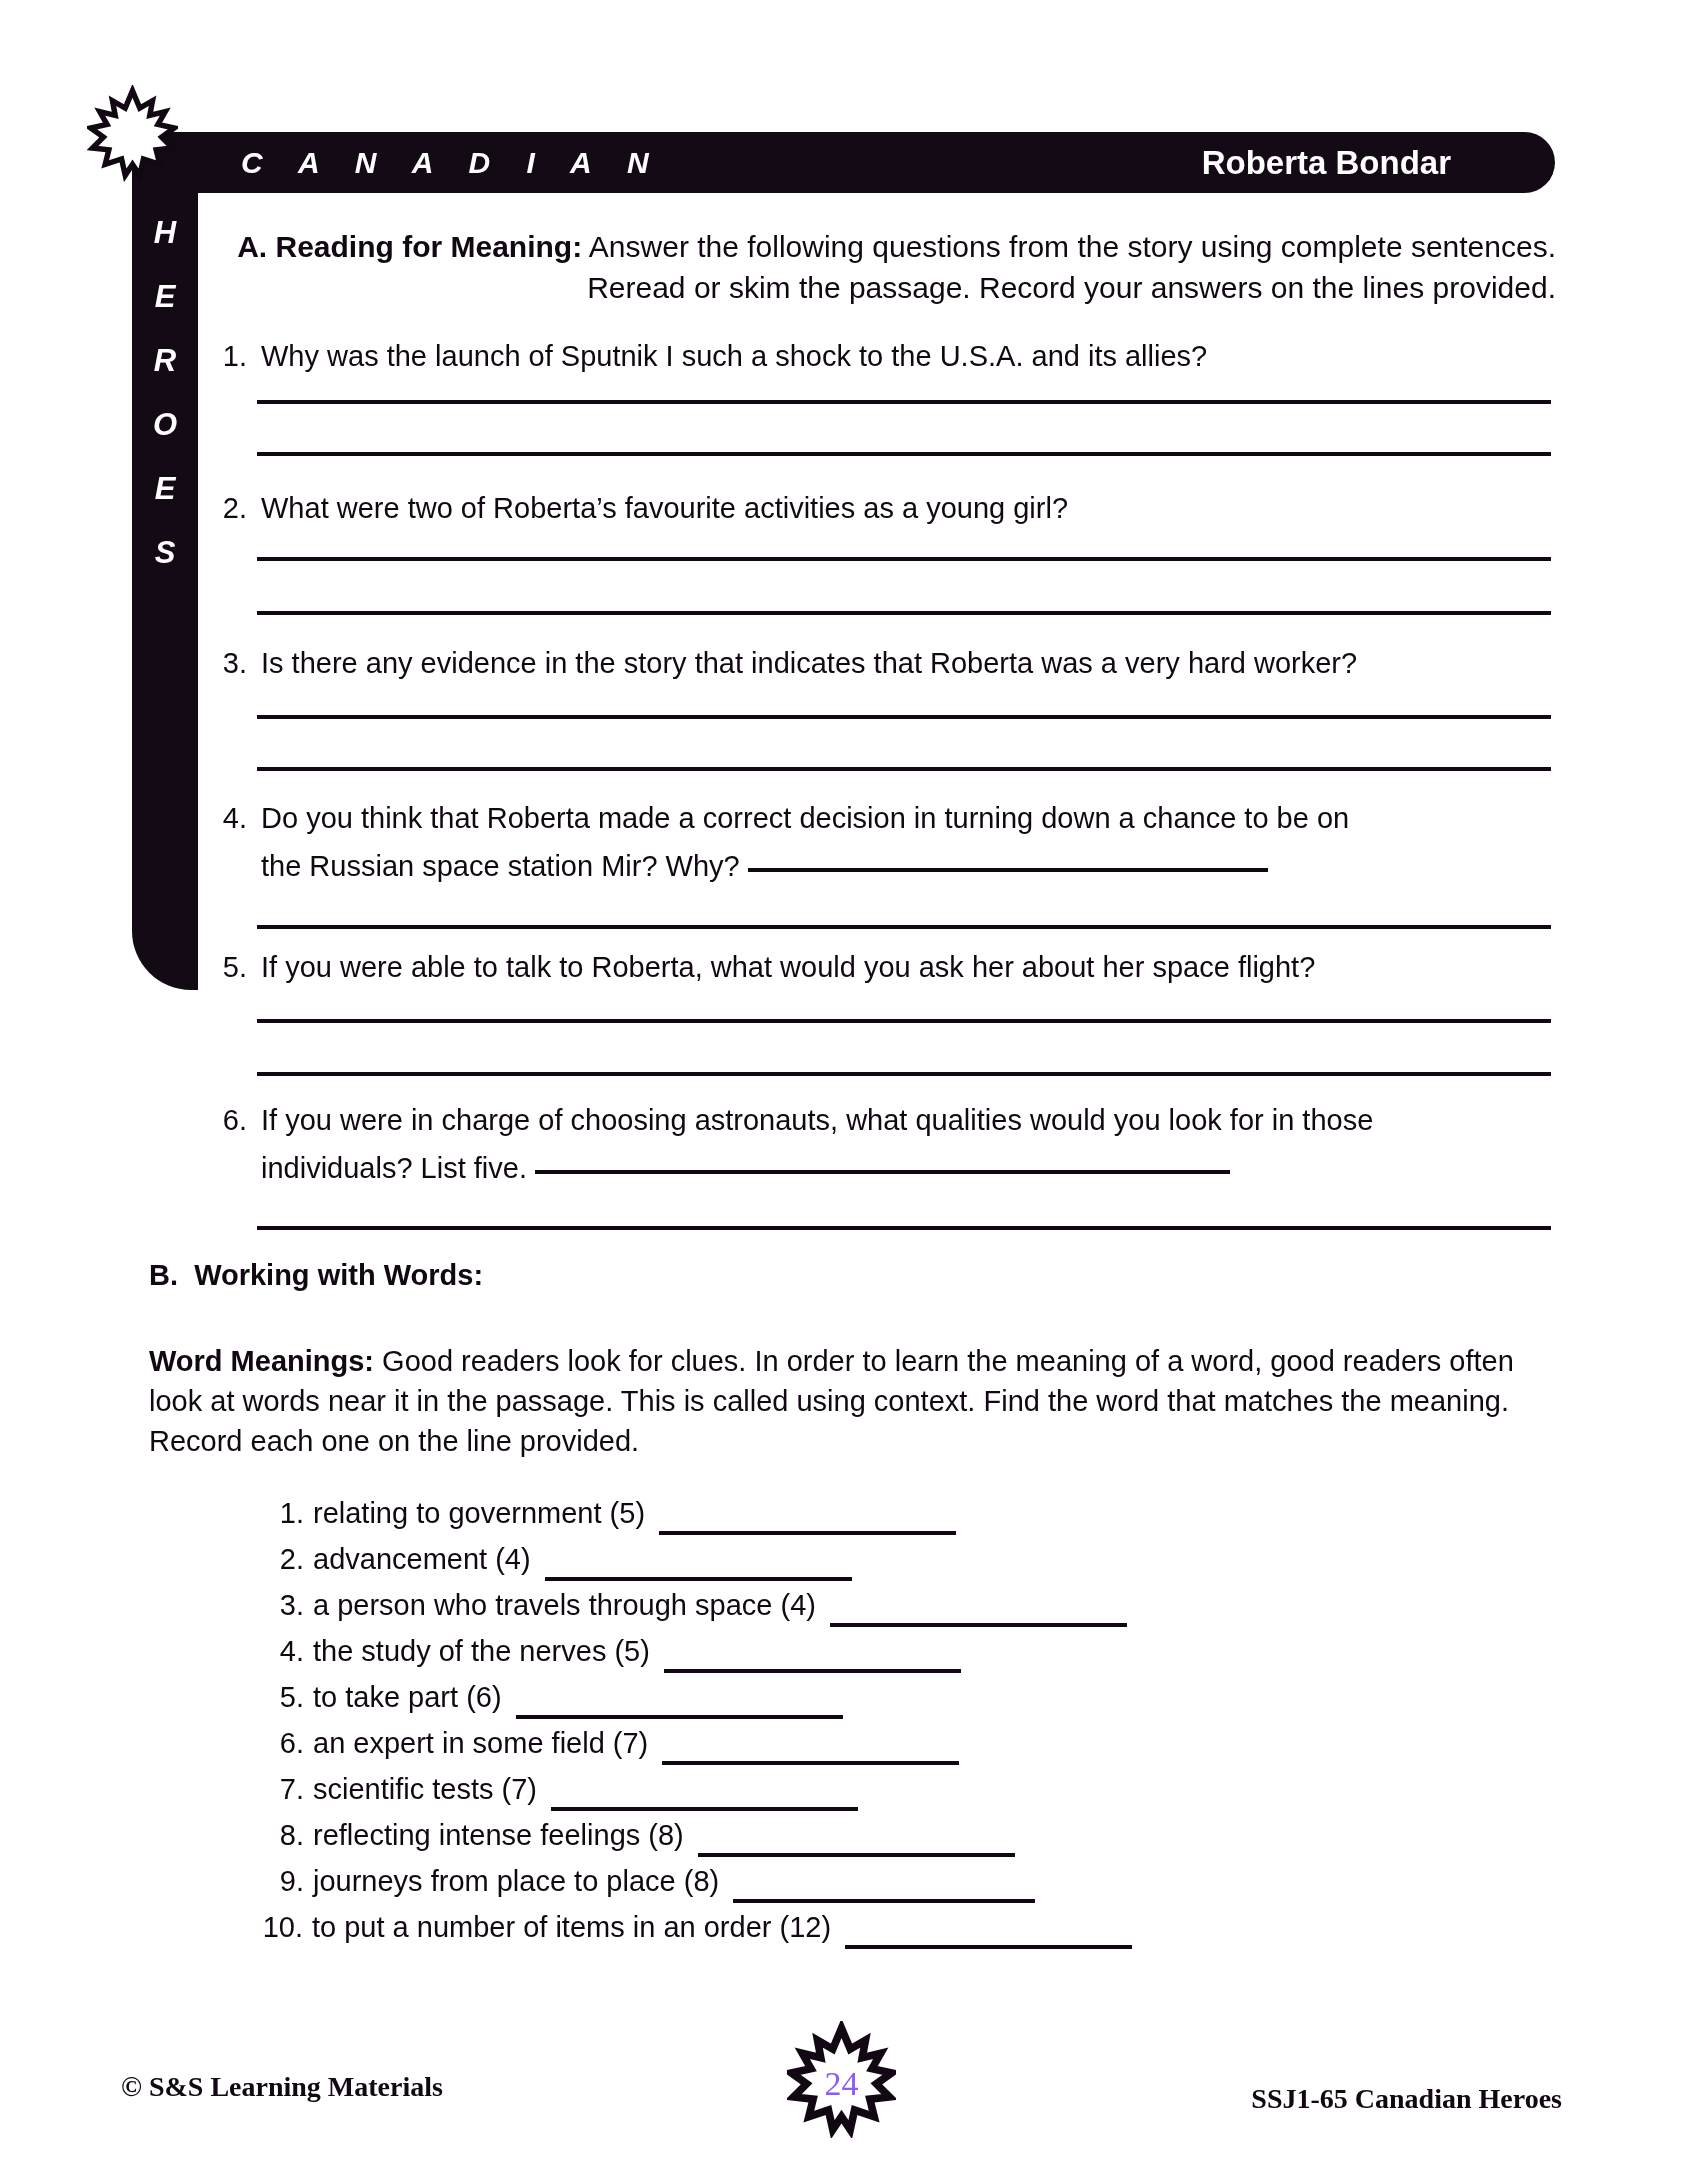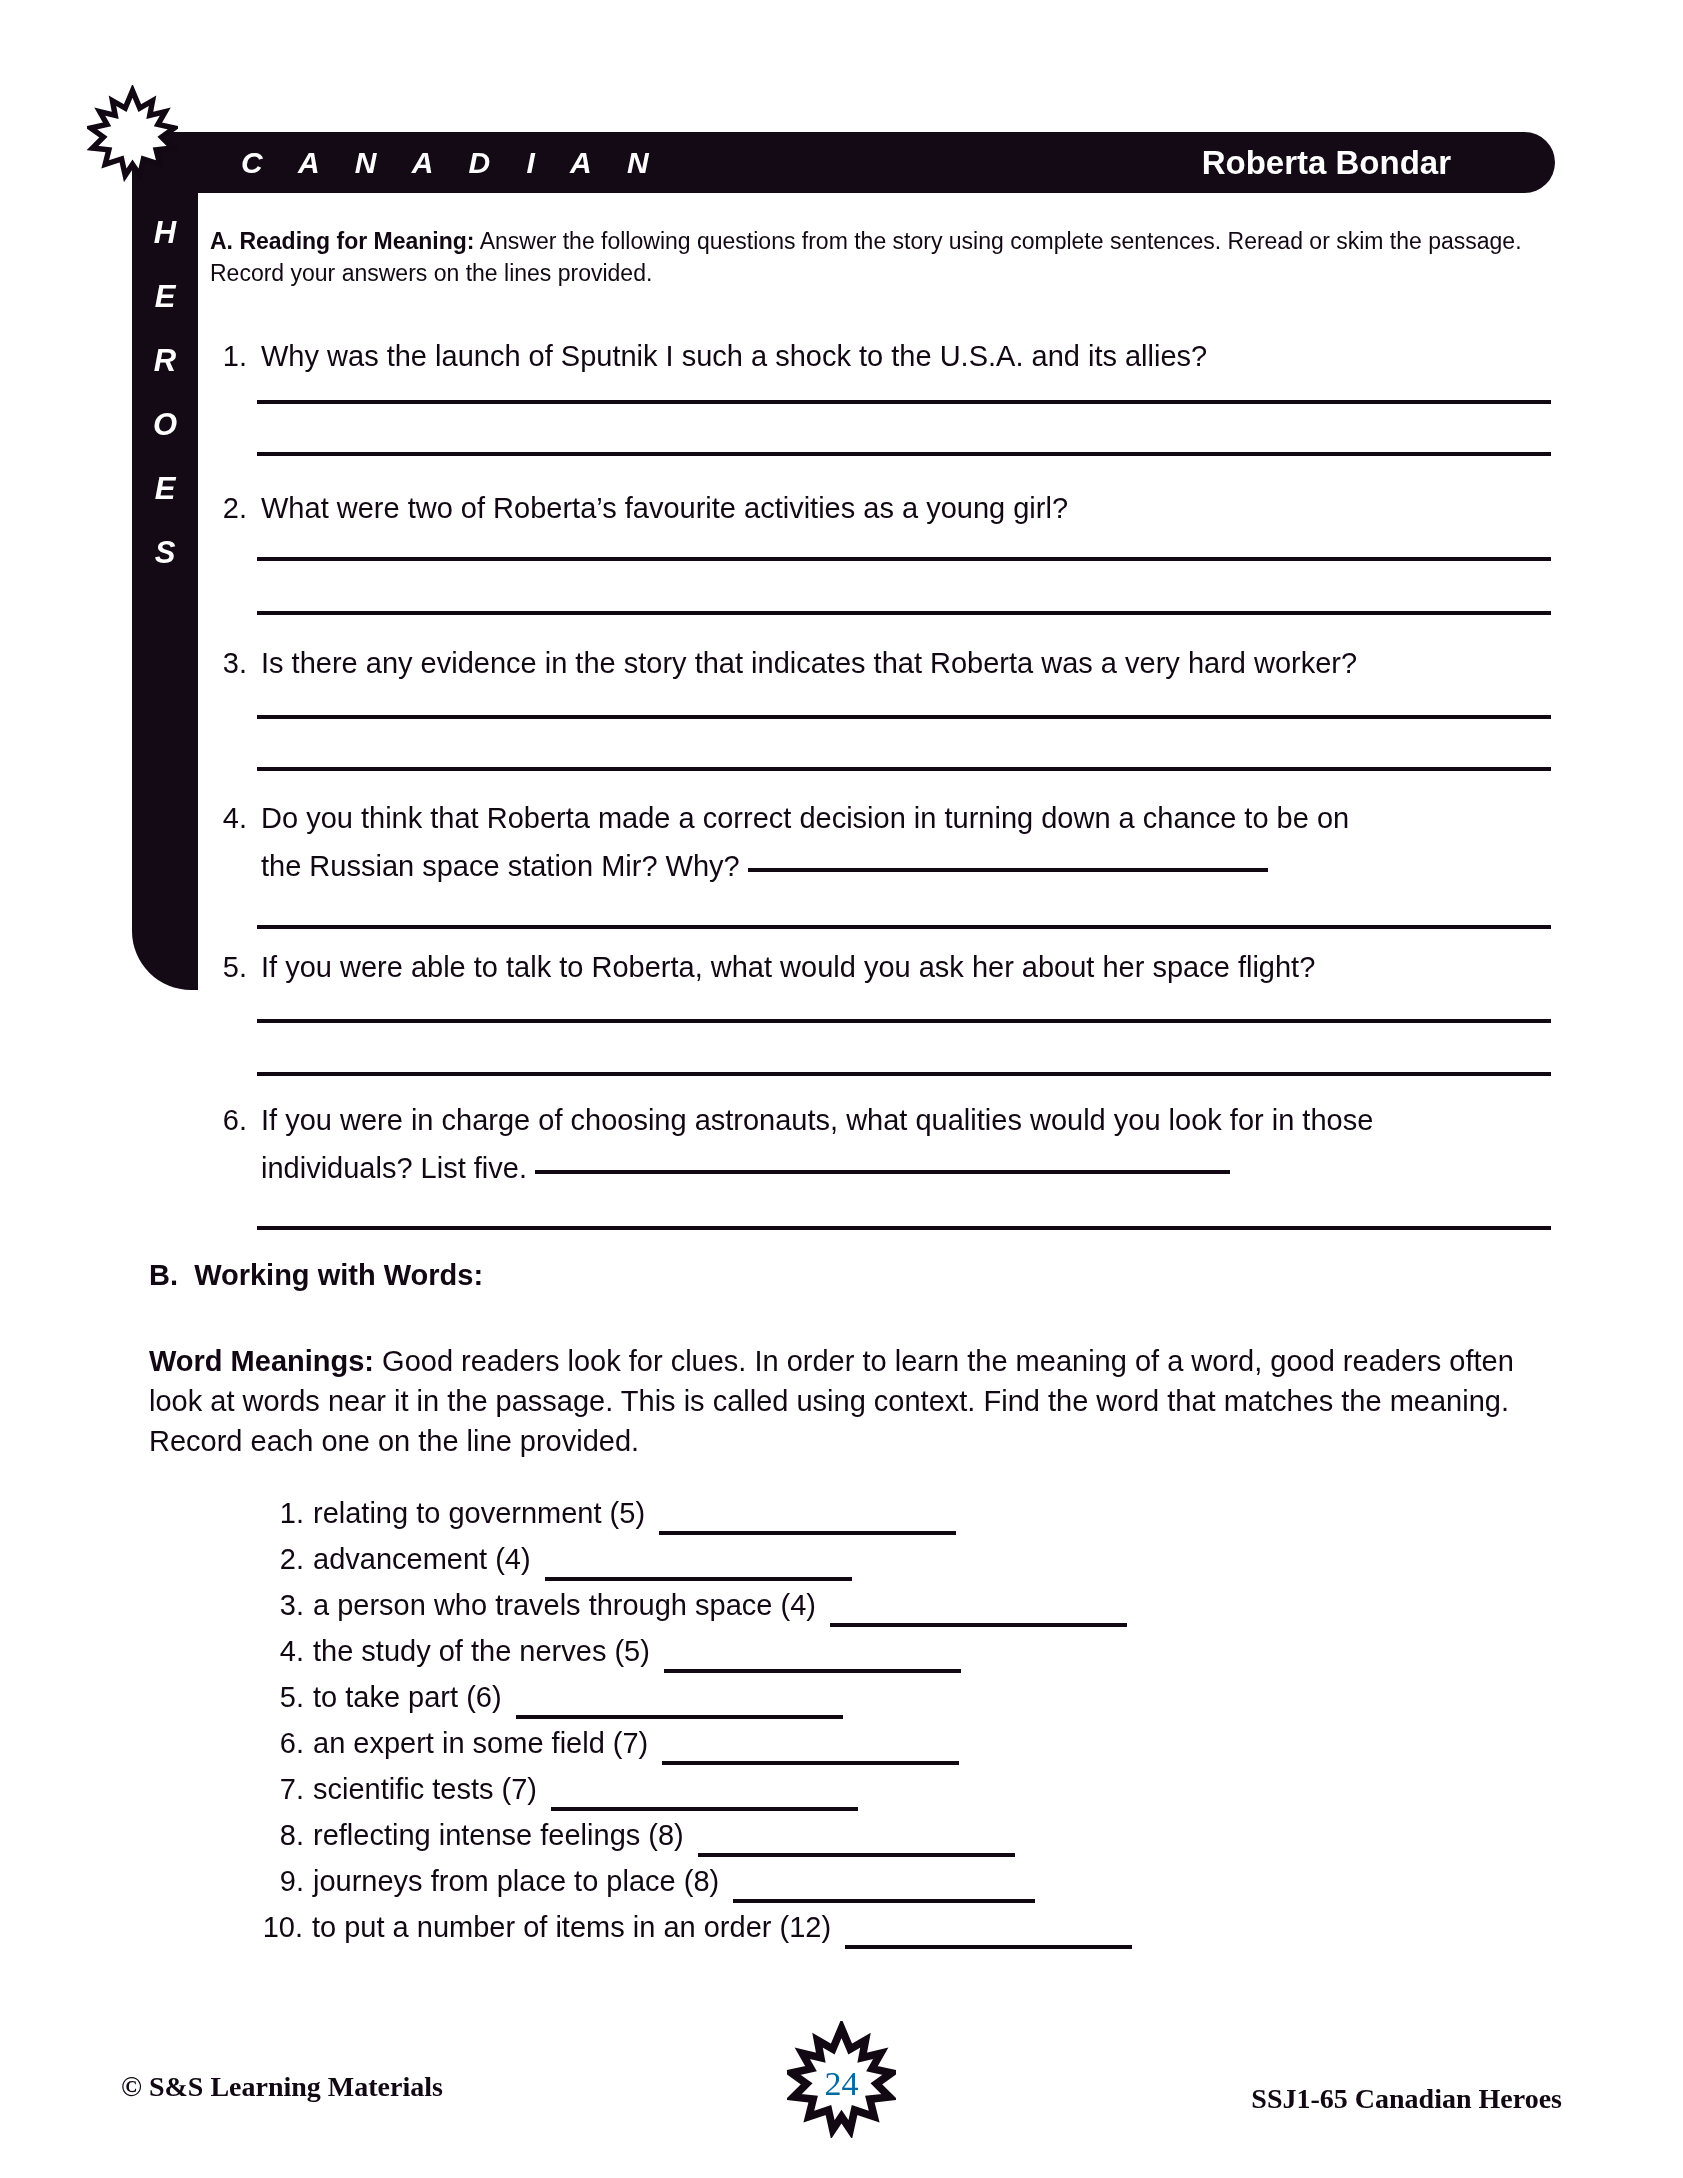--- a/index.html
+++ b/index.html
@@ -94,22 +94,23 @@
     width: 91px;
     height: 97px;
     z-index: 5;
   }
 
   .sec-a {
     position: absolute;
     left: 210px;
     top: 226px;
     width: 1346px;
-    font-size: 23px;
+    font-size: 30px;
     line-height: 1.38;
+    text-align: right;
   }
   .sec-a b { font-weight: bold; }
 
   .q {
     position: absolute;
     width: 1386px;
   }
   .q-row {
     display: flex;
     align-items: baseline;
@@ -228,21 +229,21 @@
     position: absolute;
     left: 787px;
     top: -36px;
     width: 109px;
     height: 117px;
     display: flex;
     align-items: center;
     justify-content: center;
     font-family: "Liberation Serif", serif;
     font-size: 34px;
-    color: #0369a1;
+    color: #8b5cf6;
     padding-top: 8px;
     box-sizing: border-box;
   }
 </style>
 </head>
 <body>
 
 <div class="page">
 
   <div class="header-bar">

